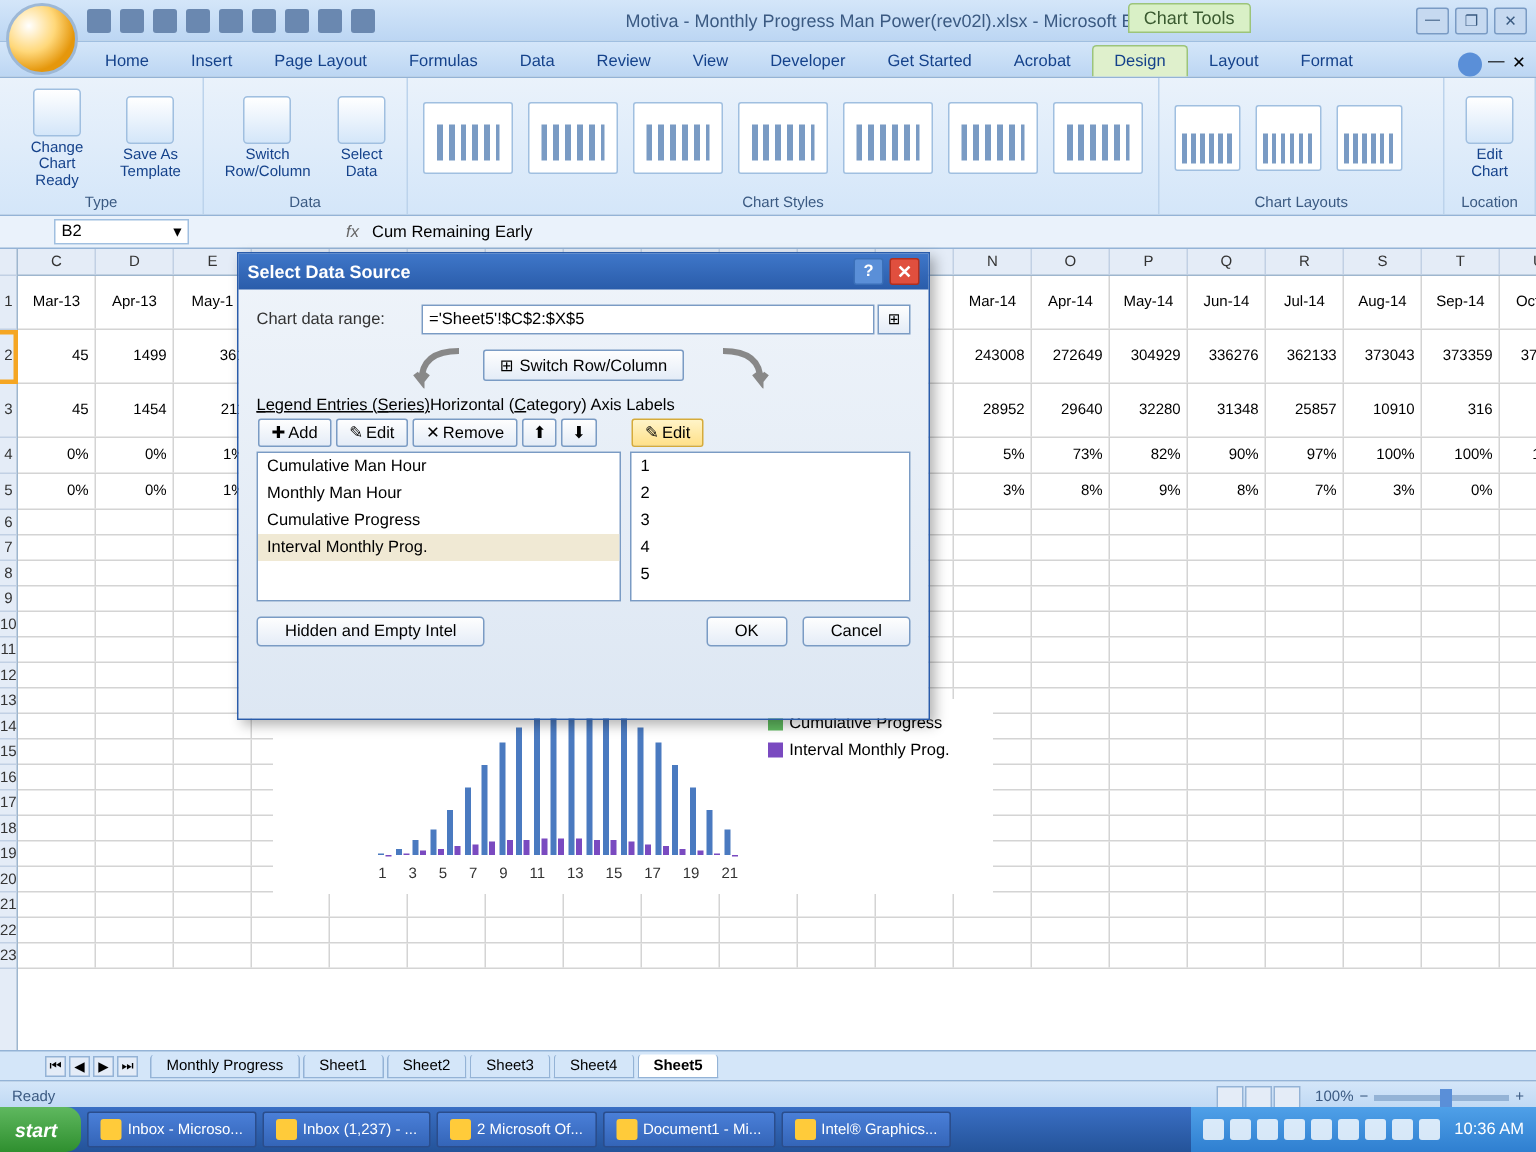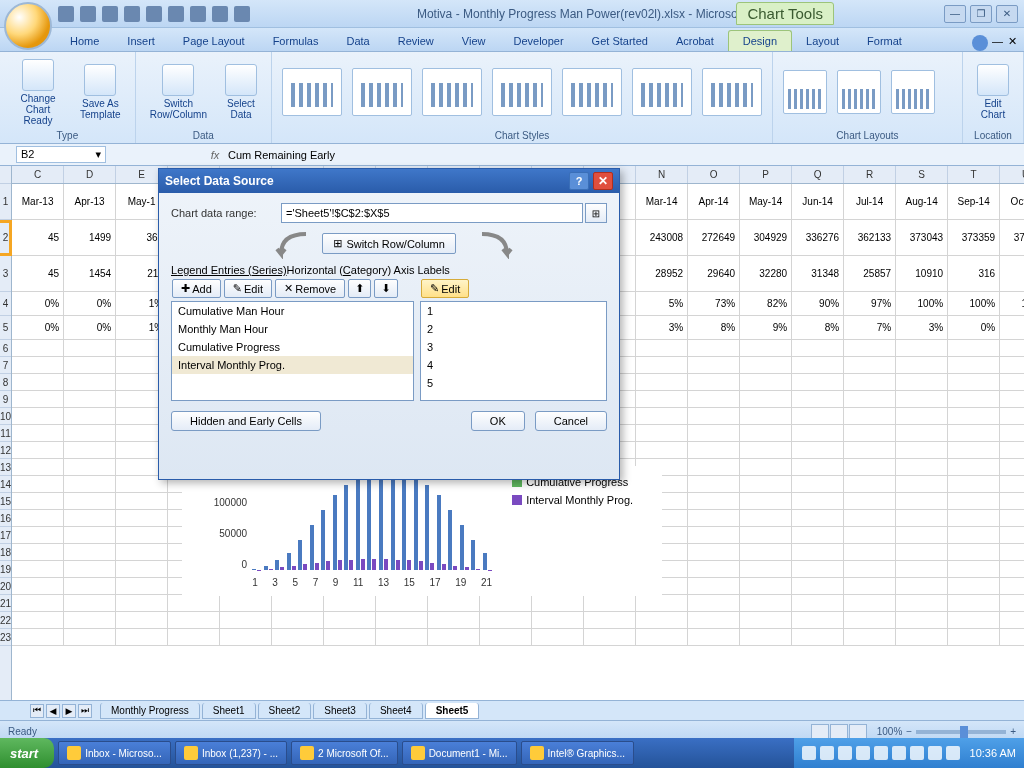--- a/index.html
+++ b/index.html
@@ -5,40 +5,40 @@
 * { box-sizing: border-box; margin: 0; padding: 0; font-family: "Segoe UI", Tahoma, sans-serif; }
 body { background: #fff; width: 1024px; height: 768px; overflow: hidden; position: relative; font-size: 11px; }
 
 .titlebar { height: 28px; background: linear-gradient(#d4e6f9,#bcd6f3); display:flex; align-items:center; border-bottom:1px solid #a0bfe0; }
 .office-btn { width:48px; height:48px; border-radius:50%; background: radial-gradient(circle at 30% 30%, #fff, #ffd87a 40%, #e5970c 70%); position:absolute; top:2px; left:4px; border:2px solid #9db8d6; z-index:5; }
 .qat { margin-left:58px; display:flex; align-items:center; gap:6px; height:100%; }
 .qat-item { width:16px; height:16px; background:#6a88b0; border-radius:2px; }
 .title-text { flex:1; text-align:center; color:#3b5a82; font-size:12px; }
 .win-controls { display:flex; gap:4px; margin-right:6px; }
 .win-btn { width:22px; height:18px; background:#c6d9f0; border:1px solid #7a9bc4; border-radius:2px; display:flex; align-items:center; justify-content:center; font-size:10px; color:#3a5a80; }
-.chart-tools-tab { position:absolute; top:2px; right:190px; background:#d9f0c6; border:1px solid #9cc47a; border-radius:3px 3px 0 0; padding:2px 10px; font-size:15px; color:#3a5a30; }
+.chart-tools-tab { position:absolute; top:2px; right:190px; background:#d9f0c6; border:1px solid #9cc47a; border-radius:3px 3px 0 0; padding:2px 10px; font-size:12px; color:#3a5a30; }
 
 .tabs { height:24px; background:linear-gradient(#d4e6f9,#bcd6f3); display:flex; align-items:flex-end; padding-left:56px; border-bottom:1px solid #94b3d6; }
 .tab { padding:4px 14px; color:#15428b; font-size:11px; cursor:pointer; }
 .tab.active { background:#dff0cc; border:1px solid #9cc47a; border-bottom:none; border-radius:3px 3px 0 0; }
 .tab-icon-small { width:16px; height:16px; display:inline-block; }
 
 .ribbon { height:92px; background:linear-gradient(#eaf2fb,#d4e6f9); border-bottom:1px solid #94b3d6; display:flex; }
 .ribbon-group { border-right:1px solid #bcd3ec; padding:4px 8px 2px; display:flex; flex-direction:column; }
 .ribbon-items { flex:1; display:flex; align-items:center; gap:6px; }
 .ribbon-btn { display:flex; flex-direction:column; align-items:center; gap:2px; padding:2px 6px; color:#15428b; font-size:10px; text-align:center; cursor:pointer; }
 .ribbon-btn .icon { width:32px; height:32px; background:linear-gradient(#fff,#d4e6f9); border:1px solid #a0bfe0; border-radius:3px; }
 .ribbon-label { text-align:center; font-size:10px; color:#3b5a82; padding-top:2px; }
 .style-thumb { width:60px; height:48px; background:#fff; border:1px solid #a0bfe0; border-radius:2px; margin:2px; position:relative; }
 .style-thumb::after { content:""; position:absolute; left:8px; right:8px; bottom:8px; height:24px; background:repeating-linear-gradient(90deg,#7a9bc4 0 4px, transparent 4px 8px); }
 .layout-thumb { width:44px; height:44px; background:#fff; border:1px solid #a0bfe0; border-radius:2px; margin:2px; position:relative; }
 .layout-thumb::after { content:""; position:absolute; left:4px; right:4px; bottom:4px; height:20px; background:repeating-linear-gradient(90deg,#7a9bc4 0 3px, transparent 3px 6px); }
 
 .namebox-row { height:22px; background:#eaf2fb; border-bottom:1px solid #94b3d6; display:flex; align-items:center; }
-.namebox { width:90px; border:1px solid #a0bfe0; background:#fff; margin-left:16px; padding:1px 4px; font-size:11px; display:flex; justify-content:space-between; }
+.namebox { width:90px; border:1px solid #a0bfe0; background:#fff; margin-left:36px; padding:1px 4px; font-size:11px; display:flex; justify-content:space-between; }
 .fx-label { width:18px; text-align:center; color:#666; font-style:italic; margin-left:100px; }
 .formula-input { flex:1; border:none; background:transparent; font-size:11px; padding:1px 4px; }
 
 .sheet-area { height:534px; overflow:hidden; display:flex; position:relative; }
 .row-headers { width:26px; background:#e4ecf7; border-right:1px solid #9eb6ce; }
 .row-h { height:36px; border-bottom:1px solid #c1d0e4; text-align:center; font-size:10px; color:#333; display:flex; align-items:center; justify-content:center; }
 .row-h.small { height:17px; }
 .grid { flex:1; position:relative; }
 .col-headers { height:18px; background:#e4ecf7; border-bottom:1px solid #9eb6ce; display:flex; }
 .col-h { width:52px; border-right:1px solid #c1d0e4; text-align:center; font-size:10px; color:#333; line-height:18px; }
@@ -778,26 +778,20 @@
           <div class="cell"></div>
           <div class="cell"></div>
           <div class="cell"></div>
           <div class="cell"></div>
           <div class="cell"></div>
           <div class="cell"></div>
         </div>
       </div>
     <div class="sel-border" style="left:-26px; top:54px; width:26px; height:36px;"></div>
     <div class="chart-embed">
-      <div class="chart-yaxis" id="chart-y">
-          <div>150000</div>
-          <div>100000</div>
-          <div>50000</div>
-          <div>0</div>
-        </div>
       <div class="chart-bars" id="chart-bars">
           <div class="bar-pair">
             <div class="bar1" style="height: 1px;"></div>
             <div class="bar2" style="height: 0.5px;"></div>
           </div>
           <div class="bar-pair">
             <div class="bar1" style="height: 4px;"></div>
             <div class="bar2" style="height: 1.5px;"></div>
           </div>
           <div class="bar-pair">
@@ -968,21 +962,21 @@
         <div class="listbox" id="cat-list">
             <div class="list-item">1</div>
             <div class="list-item">2</div>
             <div class="list-item">3</div>
             <div class="list-item">4</div>
             <div class="list-item">5</div>
           </div>
       </div>
     </div>
     <div class="dlg-buttons">
-      <div class="dlg-btn">Hidden and Early Cells</div>
+      <div class="dlg-btn">Hidden and Empty Intel</div>
       <div style="display:flex; gap:10px;">
         <div class="dlg-btn">OK</div>
         <div class="dlg-btn">Cancel</div>
       </div>
     </div>
   </div>
 </div>
 
 <div class="sheet-tabs-row">
   <div class="nav-arrows">

